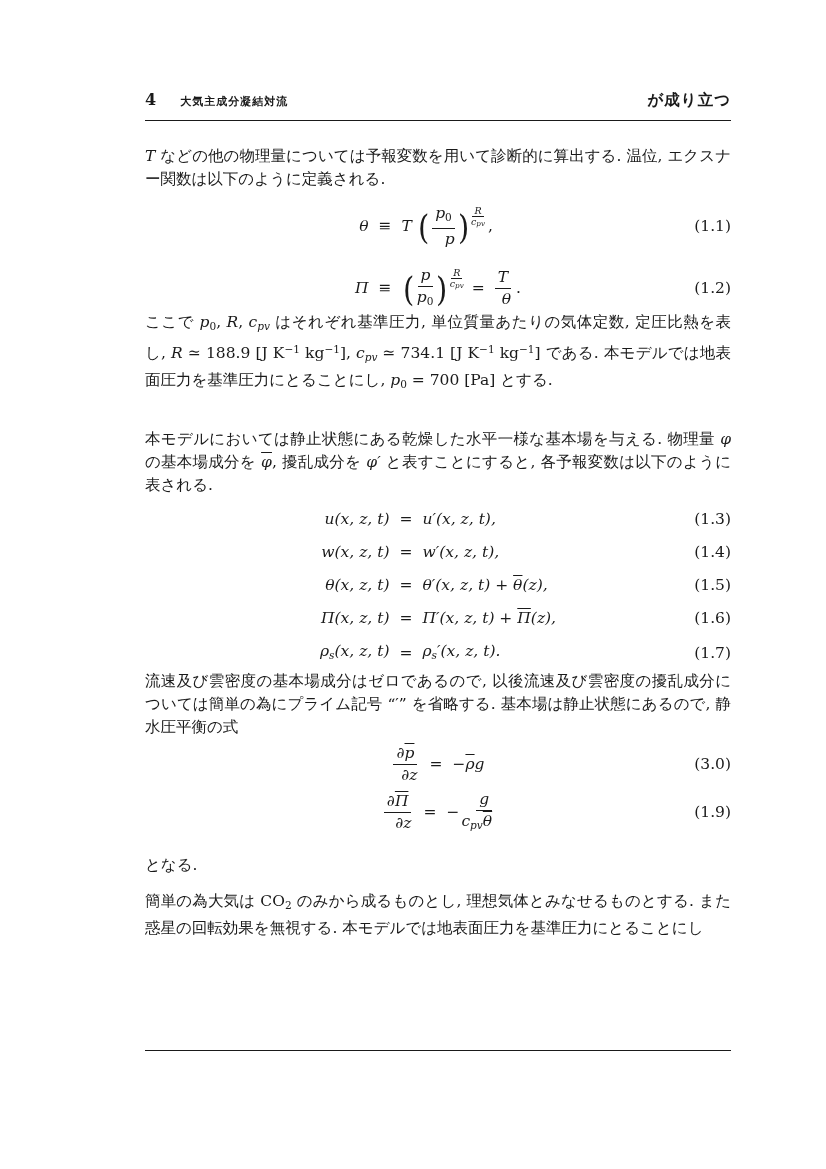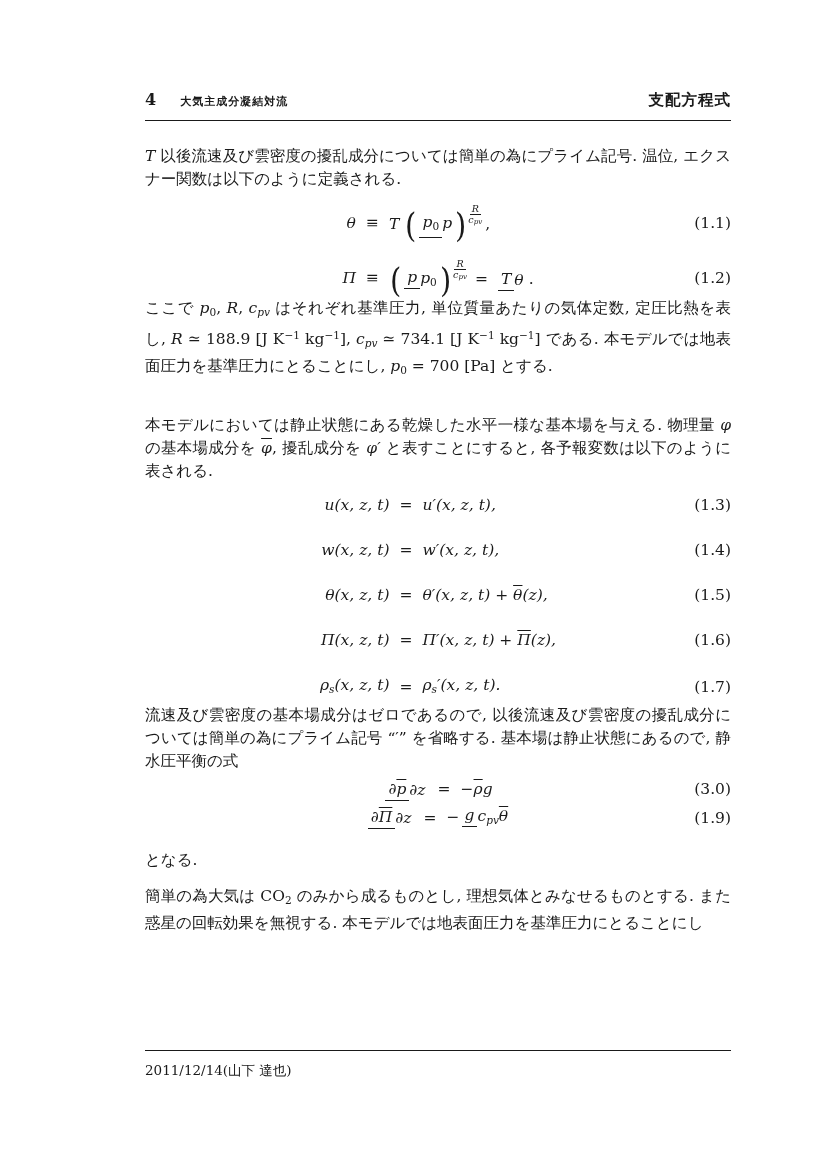--- a/index.html
+++ b/index.html
@@ -34,28 +34,28 @@
   .seg-sup { font-size:68%; vertical-align:5px; }
 
   
   .eqg { display:grid; grid-template-columns:1fr max-content max-content max-content 1fr;
          align-items:center; }
   .eqg .lhs { justify-self:end; text-align:right; white-space:nowrap; }
   .eqg .rel { padding:0 10px; }
   .eqg .rhs { justify-self:start; white-space:nowrap; }
   .eqg .eqno { justify-self:end; white-space:nowrap; }
   .eqg1 { margin-top:13px; row-gap:17px; }
-  .eqg2 { margin-top:11px; row-gap:22px; }
+  .eqg2 { margin-top:11px; row-gap:10px; }
   .eqg3 { margin-top:5px; }
   .eqg4 { margin-top:5px; }
   .math { font-family:"DejaVu Serif", serif; font-style:italic; }
   .mbar { font-family:"DejaVu Serif", serif; font-style:italic; text-decoration:overline; }
   .msub { font-family:"DejaVu Serif", serif; font-style:italic; font-size:68%; vertical-align:-3px; }
 
-  .frac { display:inline-flex; flex-direction:row; align-items:flex-start;
+  .frac { display:inline-flex; flex-direction:column; align-items:flex-end;
           vertical-align:middle; margin:0 2px; line-height:19px; }
   .frac .fn { border-bottom:1px solid #1a1a1a; padding:0 3px 1px; }
   .frac .fd { padding-top:1px; }
   .bp { font-size:34px; font-weight:normal; vertical-align:middle; line-height:34px;
         display:inline-block; transform:scaleX(0.85); }
   .expfrac { display:inline-flex; flex-direction:column; align-items:center;
              font-size:9.5px; line-height:10px; vertical-align:17px; margin-left:1px; }
   .expfrac .efn { border-bottom:1px solid #1a1a1a; padding:0 2px; }
   .expfrac .esub { font-size:75%; vertical-align:-1px; font-style:italic; }
   .tail { margin-left:3px; }
@@ -68,24 +68,24 @@
 </style>
 </head>
 <body>
 
 <div class="page">
   <div class="content">
 
     <div class="hdr">
       <span class="pno">4</span>
       <span class="sec">大気主成分凝結対流</span>
-      <span class="run">支配方程式</span>
+      <span class="run">が成り立つ</span>
     </div>
 
-    <p class="para p1"><span class="seg-m">T</span><span class="seg-t"> 以後流速及び雲密度の擾乱成分については簡単の為にプライム記号. 温位, エクスナー関数は以下のように定義される.</span></p>
+    <p class="para p1"><span class="seg-m">T</span><span class="seg-t"> などの他の物理量については予報変数を用いて診断的に算出する. 温位, エクスナー関数は以下のように定義される.</span></p>
 
     <div class="eqg eqg1">
       <div></div>
       <div class="lhs math">θ</div>
       <div class="rel">≡</div>
       <div class="rhs">
         <span class="math">T</span>
         <span class="bp">(</span><span class="frac">
             <span class="fn"><span class="math">p</span><span class="seg-sub">0</span></span>
             <span class="fd math">p</span>
@@ -176,15 +176,14 @@
           </span></div>
       <div class="eqno">(1.9)</div>
     </div>
 
     <p class="para p6"><span class="seg-t">となる.</span></p>
     <p class="para p7"><span class="seg-t">簡単の為大気は CO</span><span class="seg-sub">2</span><span class="seg-t"> のみから成るものとし, 理想気体とみなせるものとする. また惑星の回転効果を無視する. 本モデルでは地表面圧力を基準圧力にとることにし</span></p>
   </div>
 
   <div class="footer">
     <div class="frule"></div>
-    <div class="ftext">2011/12/14(山下 達也)</div>
   </div>
 </div>
 
 </body></html>

